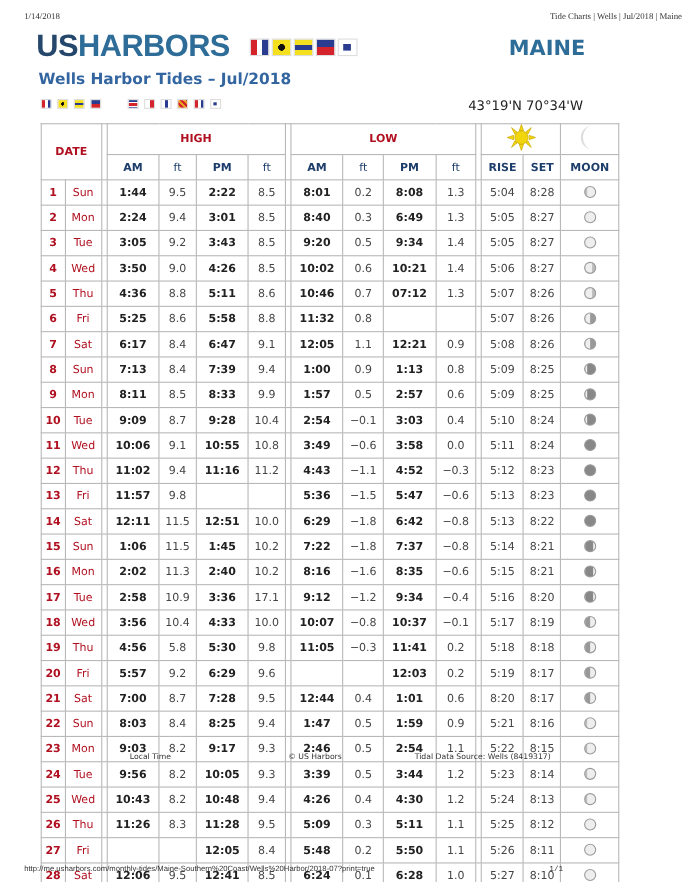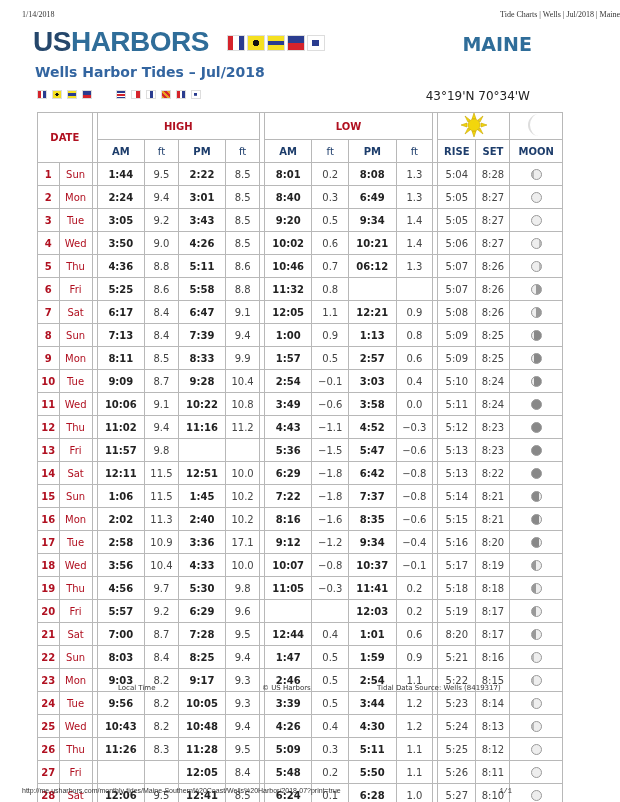--- a/index.html
+++ b/index.html
@@ -196,21 +196,21 @@
         <td class="day">5</td>
         <td class="dow">Thu</td>
         <td class="sep"></td>
         <td class="t">4:36</td>
         <td class="h">8.8</td>
         <td class="t">5:11</td>
         <td class="h">8.6</td>
         <td class="sep"></td>
         <td class="t">10:46</td>
         <td class="h">0.7</td>
-        <td class="t">06:12</td>
+        <td class="t">07:12</td>
         <td class="h">1.3</td>
         <td class="sep"></td>
         <td class="sun">5:07</td>
         <td class="sun">8:26</td>
         <td><span class="moon" style="background:linear-gradient(90deg,#eee 0 75%,#bbb 75%)"></span></td>
       </tr>
       <tr>
         <td class="day">6</td>
         <td class="dow">Fri</td>
         <td class="sep"></td>
@@ -299,21 +299,21 @@
         <td class="sun">5:10</td>
         <td class="sun">8:24</td>
         <td><span class="moon" style="background:linear-gradient(90deg,#eee 0 22%,#888 22%)"></span></td>
       </tr>
       <tr>
         <td class="day">11</td>
         <td class="dow">Wed</td>
         <td class="sep"></td>
         <td class="t">10:06</td>
         <td class="h">9.1</td>
-        <td class="t">10:22</td>
+        <td class="t">10:55</td>
         <td class="h">10.8</td>
         <td class="sep"></td>
         <td class="t">3:49</td>
         <td class="h">−0.6</td>
         <td class="t">3:58</td>
         <td class="h">0.0</td>
         <td class="sep"></td>
         <td class="sun">5:11</td>
         <td class="sun">8:24</td>
         <td><span class="moon" style="background:#888"></span></td>
@@ -442,21 +442,21 @@
         <td class="sep"></td>
         <td class="sun">5:17</td>
         <td class="sun">8:19</td>
         <td><span class="moon" style="background:linear-gradient(90deg,#999 0 50%,#eee 50%)"></span></td>
       </tr>
       <tr>
         <td class="day">19</td>
         <td class="dow">Thu</td>
         <td class="sep"></td>
         <td class="t">4:56</td>
-        <td class="h">9.7</td>
+        <td class="h">5.8</td>
         <td class="t">5:30</td>
         <td class="h">9.8</td>
         <td class="sep"></td>
         <td class="t">11:05</td>
         <td class="h">−0.3</td>
         <td class="t">11:41</td>
         <td class="h">0.2</td>
         <td class="sep"></td>
         <td class="sun">5:18</td>
         <td class="sun">8:18</td>

